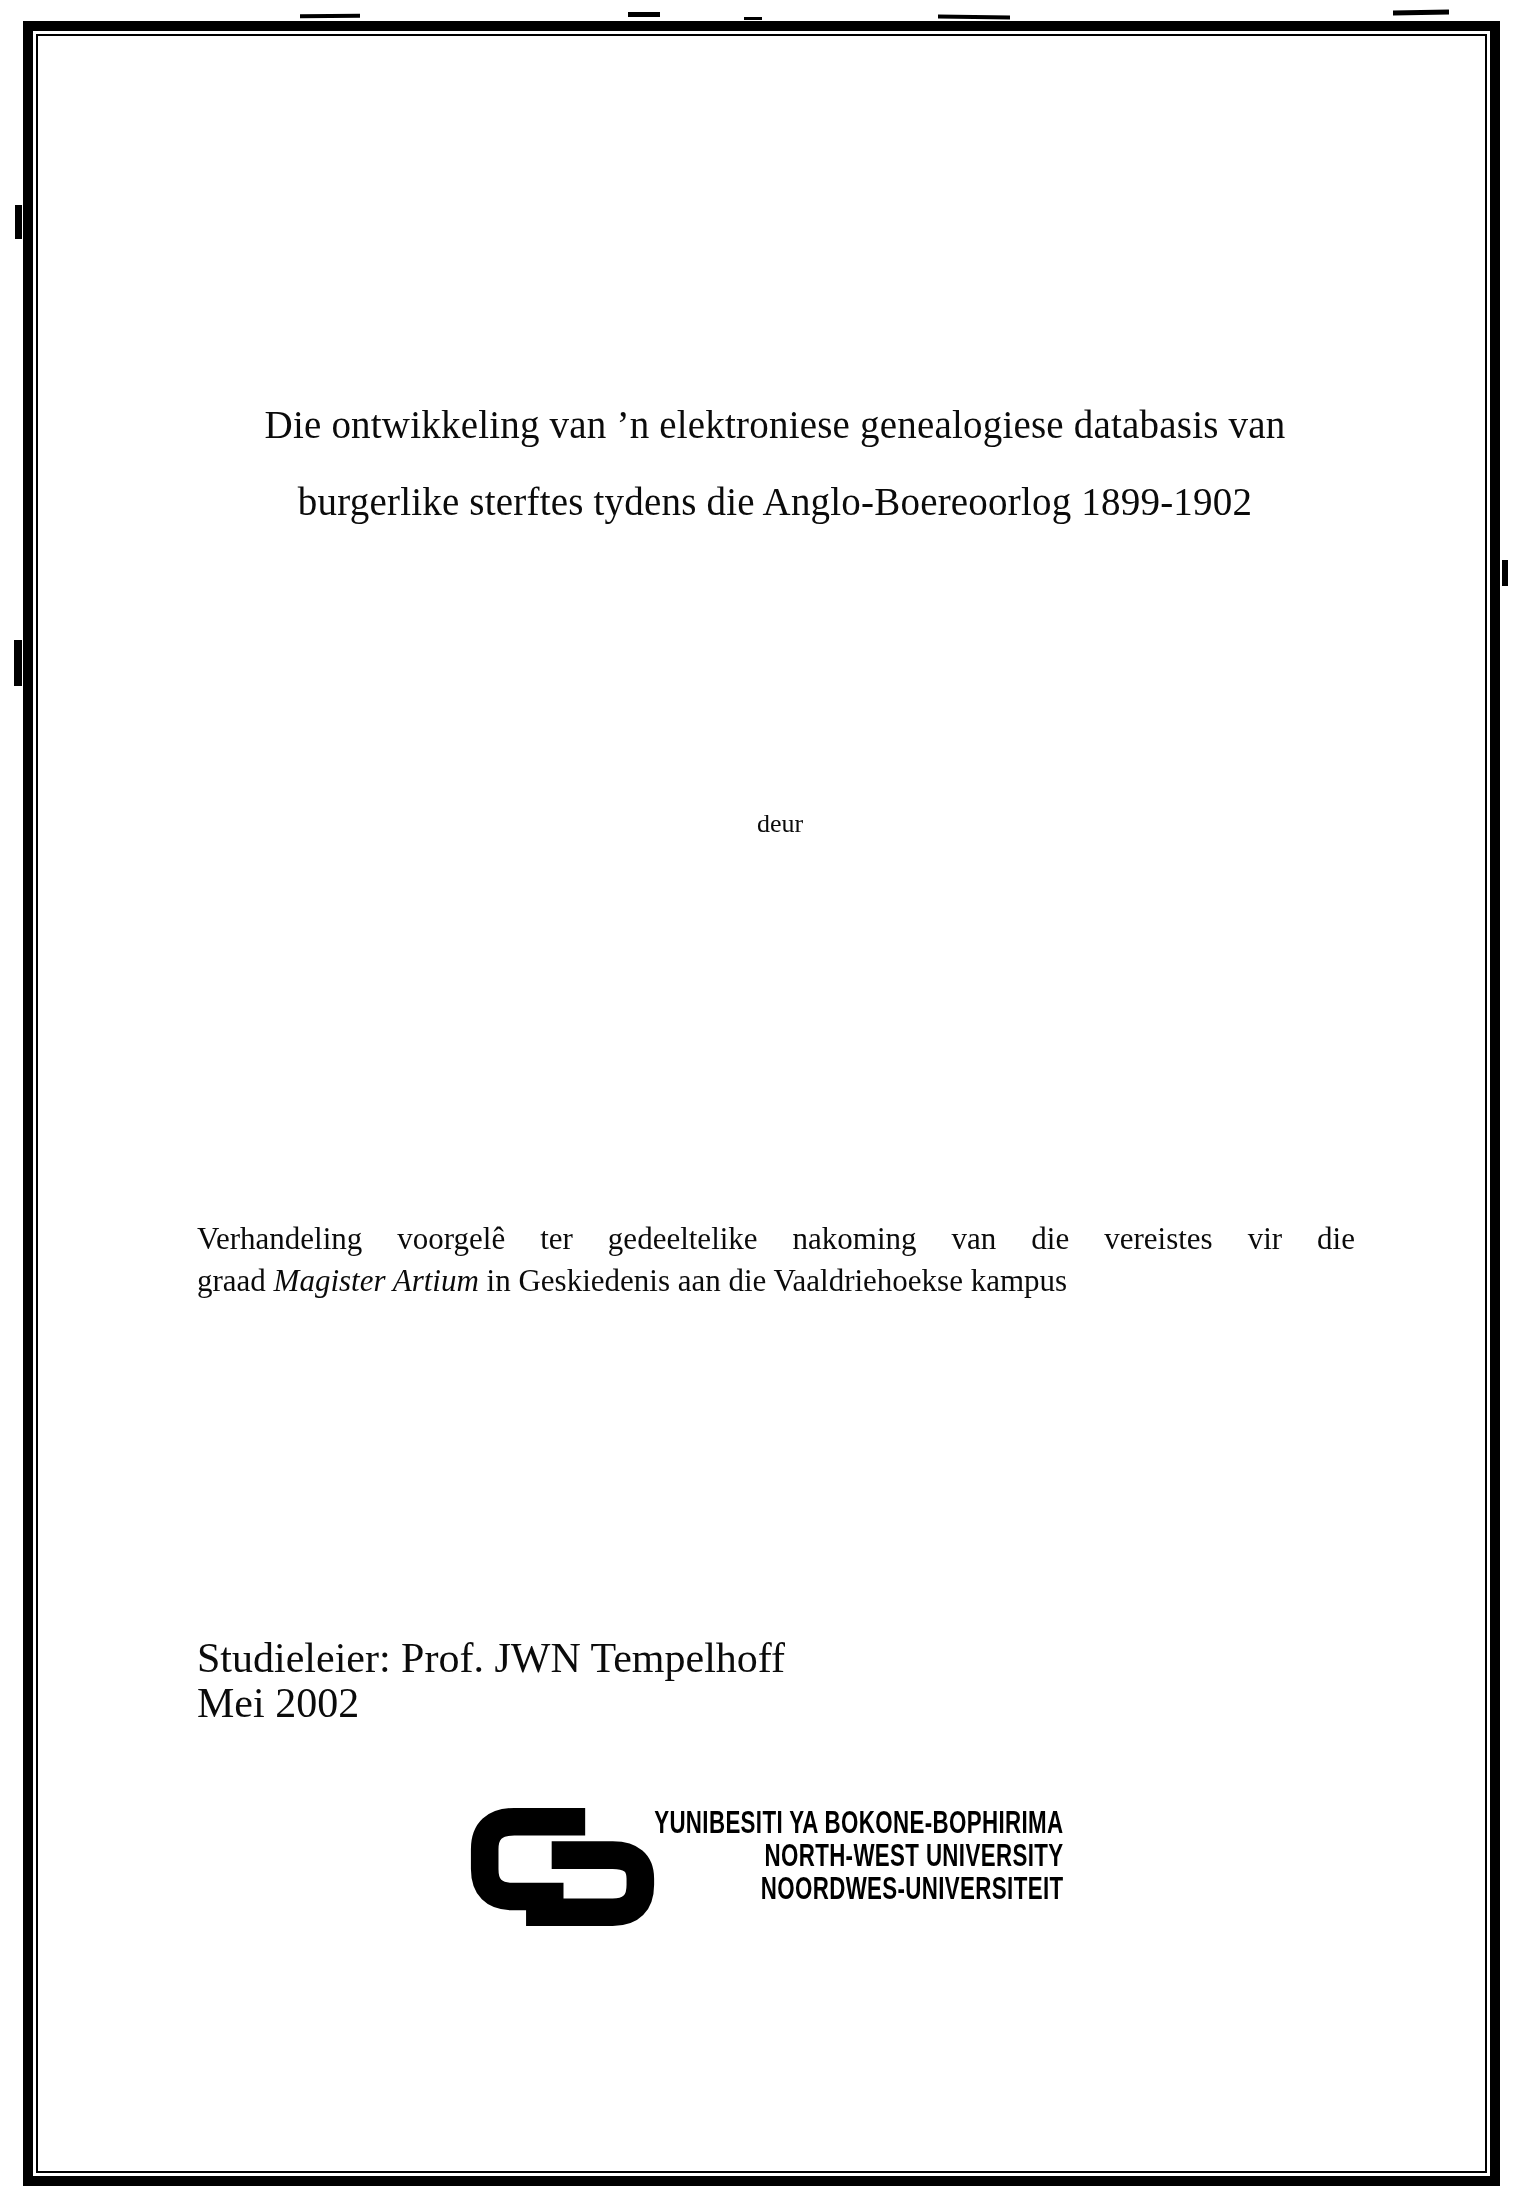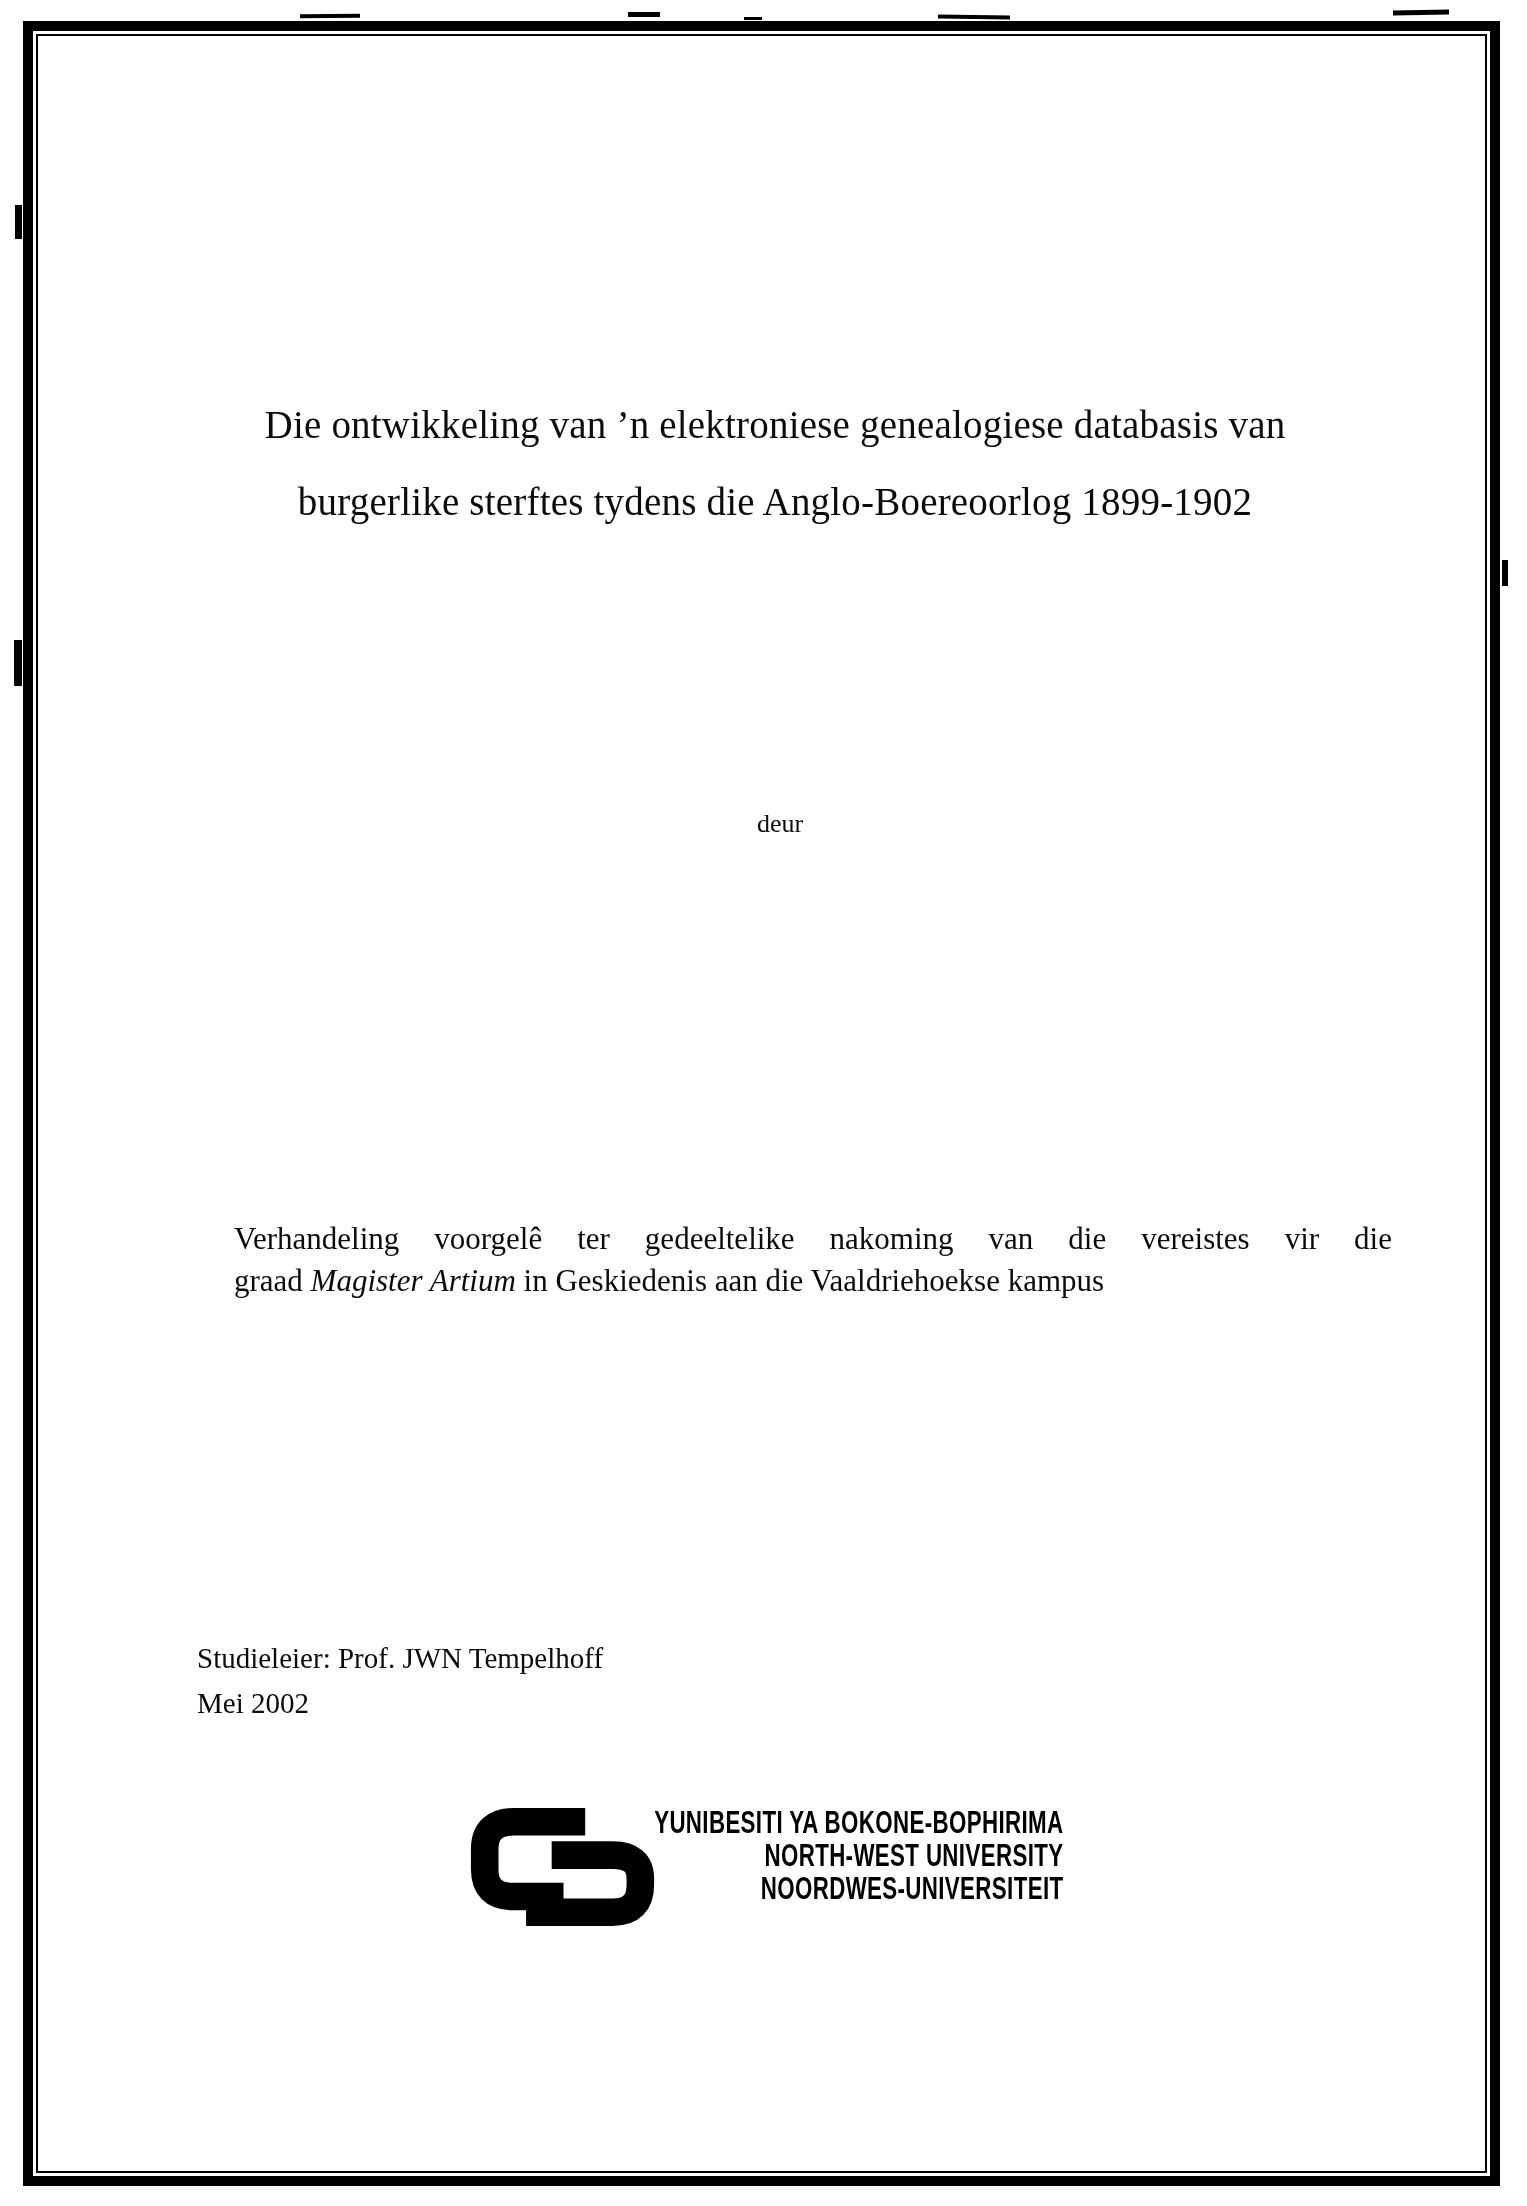--- a/index.html
+++ b/index.html
@@ -37,27 +37,27 @@
   .deur{
     position:absolute;left:190px;top:808px;width:1180px;
     text-align:center;font-size:26px;line-height:32px;
   }
   .author{
     position:absolute;left:190px;top:960px;width:1180px;
     text-align:center;font-size:37px;line-height:40px;white-space:nowrap;
   }
   .statement{
     position:absolute;left:197px;top:1218px;width:1158px;
-    font-size:31px;line-height:42px;margin-left:37px;
+    font-size:31px;line-height:42px;
   }
   .statement .just{text-align:justify;text-align-last:justify;}
   .statement i{font-style:italic;}
   .footer-block{
     position:absolute;left:197px;top:1636px;
-    font-size:29px;line-height:45px;
+    font-size:42px;line-height:45px;
   }
   .logo-mark{
     position:absolute;left:465px;top:1800px;width:197px;height:128px;
   }
   .logo-text{
     position:absolute;left:594px;top:1806px;width:652px;
     font-family:"Liberation Sans","DejaVu Sans",sans-serif;
     font-weight:bold;font-size:31px;line-height:33px;letter-spacing:.5px;
     text-align:right;color:#000;
     transform:scaleX(0.72);transform-origin:left top;

